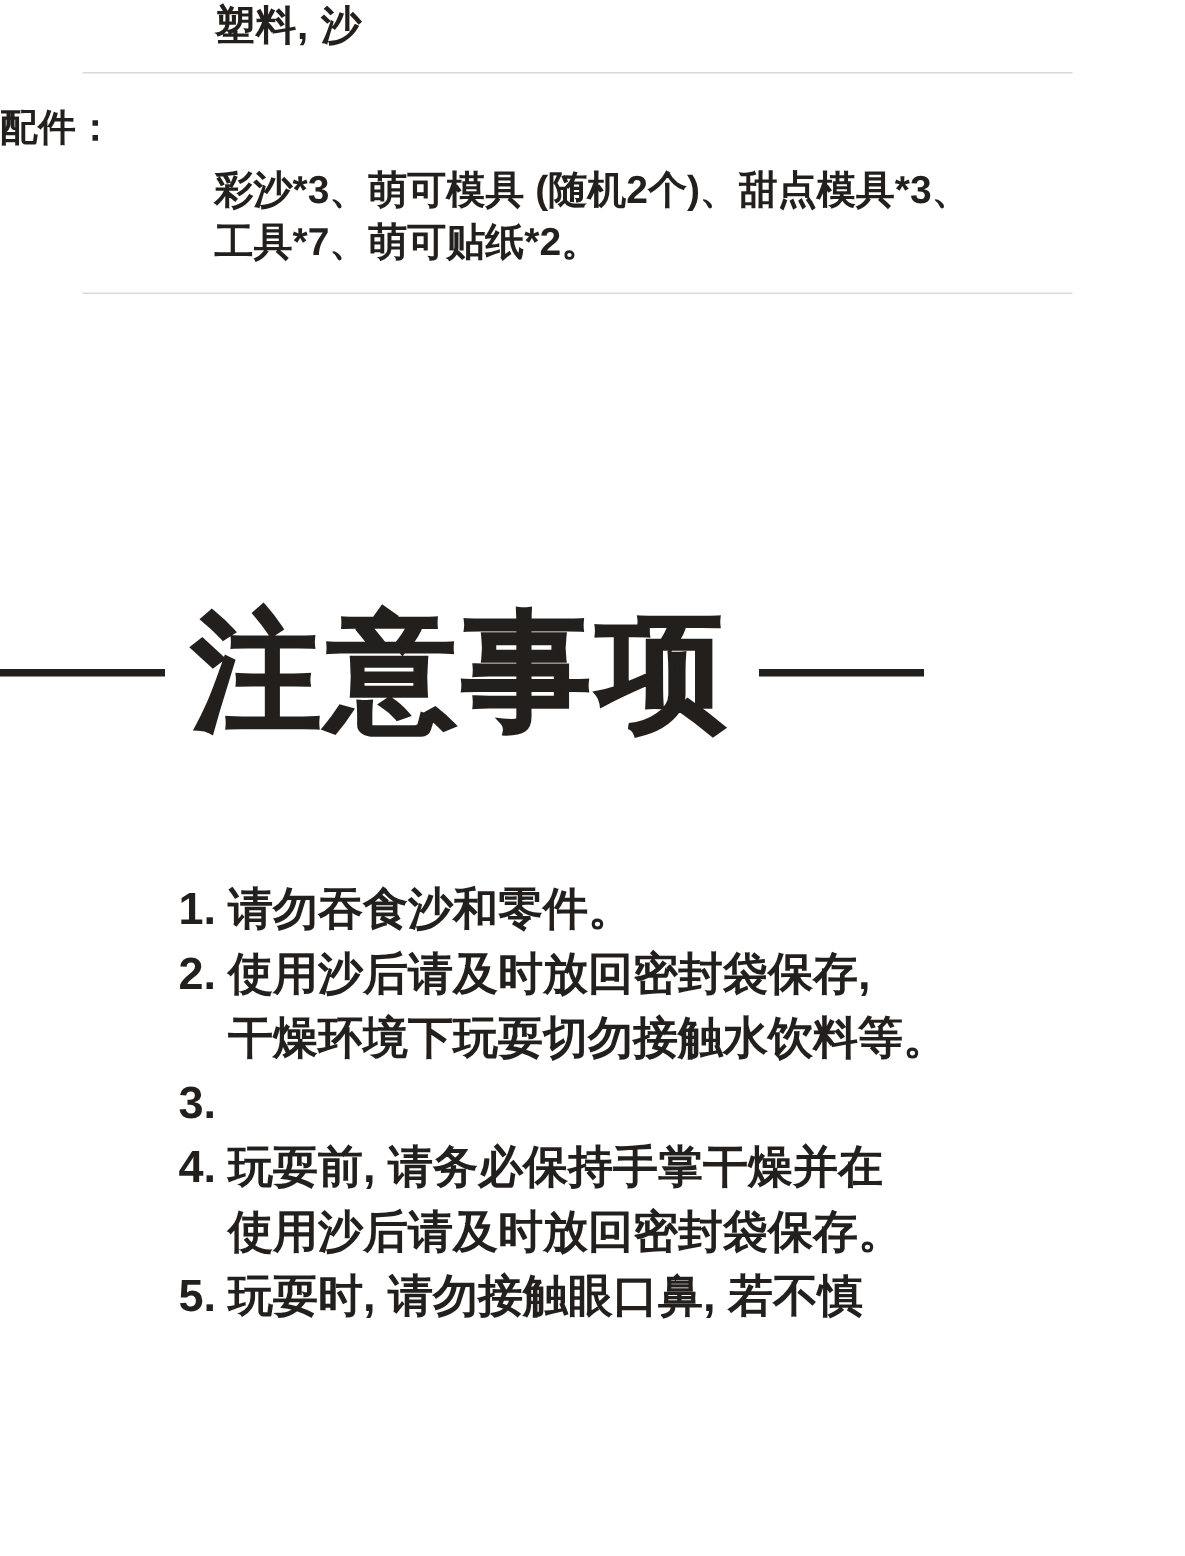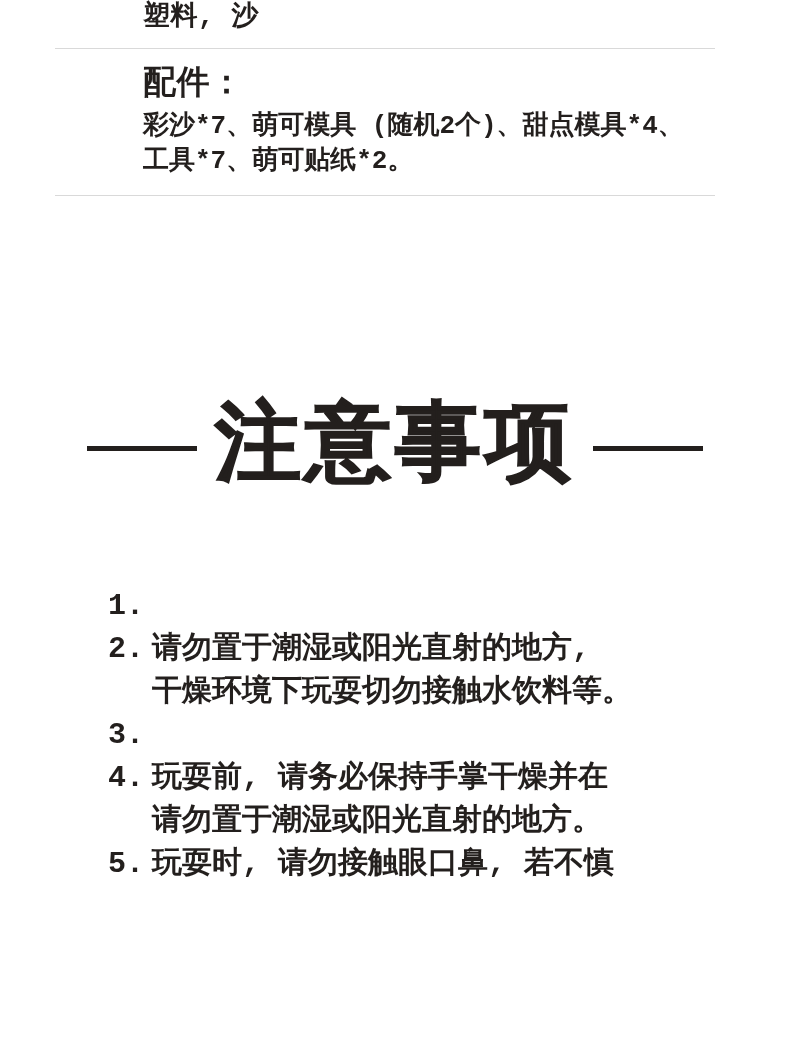--- a/index.html
+++ b/index.html
@@ -13,21 +13,20 @@
     font-family: "Liberation Sans", "DejaVu Sans", sans-serif;
     color: #231f1d;
     position: relative;
     overflow: hidden;
   }
 
   .page {
     position: relative;
     width: 790px;
     height: 820px;
-    font-family: Liberation Mono, monospace;
   }
 
   
   .spec-block {
     position: absolute;
     left: 0;
     top: 0;
     width: 790px;
   }
 
@@ -42,24 +41,23 @@
 
   .rule {
     border: none;
     border-top: 1px solid #d9d9d9;
     margin: 14px 0 0 0;
     width: 660px;
     margin-left: 55px;
   }
 
   .accessory-heading {
-    font-size: 33px;
+    font-size: 25px;
     font-weight: 700;
     line-height: 32px;
-    padding-left: 143px;
     padding-top: 20px;
     letter-spacing: 0.5px;
   }
 
   .accessory-body {
     font-size: 26px;
     font-weight: 700;
     line-height: 35px;
     padding-left: 143px;
     padding-top: 8px;
@@ -75,21 +73,21 @@
   }
 
   
   .section-title-wrap {
     position: absolute;
     left: 0;
     top: 398px;
     width: 790px;
     display: flex;
     align-items: center;
-    justify-content: center;
+    justify-content: flex-start;
   }
 
   .title-dash {
     width: 110px;
     height: 5px;
     background: #231f1d;
     flex: 0 0 auto;
   }
 
   .section-title {
@@ -142,55 +140,58 @@
 </head>
 <body>
 
 <div class="page">
 
   <div class="spec-block">
     <div class="material-line">塑料, 沙</div>
     <hr class="rule">
     <div class="accessory-heading">配件：</div>
     <div class="accessory-body">
-      <span class="ln" style="display:block">彩沙*7、萌可模具 (随机2个)、甜点模具*4、</span>
+      <span class="ln" style="display:block">彩沙*3、萌可模具 (随机2个)、甜点模具*3、</span>
       <span class="ln" style="display:block">工具*7、萌可贴纸*2。</span>
     </div>
     <hr class="rule-bottom">
   </div>
 
   <div class="section-title-wrap">
     <span class="title-dash"></span>
     <span class="section-title">注意事项</span>
     <span class="title-dash"></span>
   </div>
 
   <div class="notes">
 
     <div class="note-item">
       <span class="note-num">1.</span>
+      <span class="note-text">
+        <span class="ln">请勿吞食沙和零件。</span>
+      </span>
     </div>
 
     <div class="note-item">
       <span class="note-num">2.</span>
       <span class="note-text">
-        <span class="ln">请勿置于潮湿或阳光直射的地方,</span>
+        <span class="ln">使用沙后请及时放回密封袋保存,</span>
         <span class="ln">干燥环境下玩耍切勿接触水饮料等。</span>
       </span>
     </div>
 
     <div class="note-item">
       <span class="note-num">3.</span>
     </div>
 
     <div class="note-item">
       <span class="note-num">4.</span>
       <span class="note-text">
         <span class="ln">玩耍前, 请务必保持手掌干燥并在</span>
-        <span class="ln">请勿置于潮湿或阳光直射的地方。</span>
+        <span class="ln">使用沙后请及时放回密封袋保存。</span>
       </span>
     </div>
 
     <div class="note-item">
       <span class="note-num">5.</span>
       <span class="note-text">
         <span class="ln">玩耍时, 请勿接触眼口鼻, 若不慎</span>
       </span>
     </div>
 

